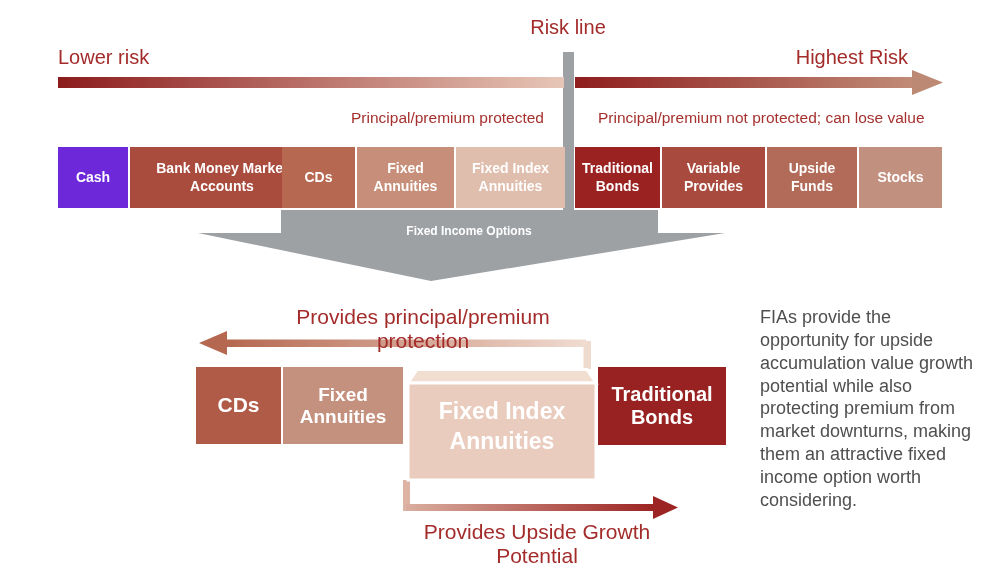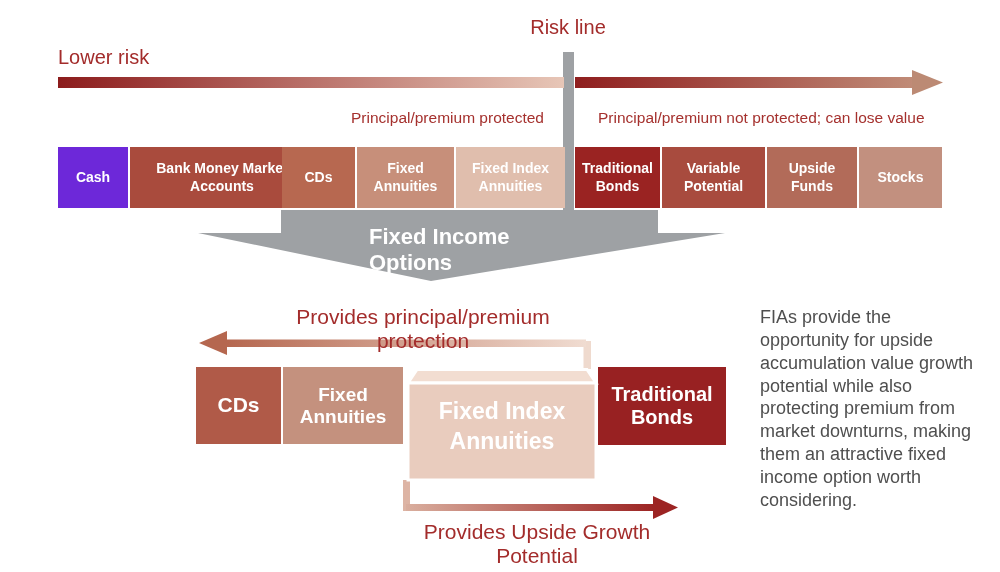--- a/index.html
+++ b/index.html
@@ -18,22 +18,22 @@
   .b0{left:50px;width:70px;background:#6d28d9;}
   .b1{left:122px;width:150px;background:#A94B3D;padding-left:17px;}
   .b2{left:274px;width:73px;background:#B76850;}
   .b3{left:349px;width:97px;background:#C78F7A;}
   .b4{left:448px;width:109px;background:#E0BEAD;}
   .b5{left:567px;width:85px;background:#9A2322;}
   .b6{left:654px;width:103px;background:#A84B3E;}
   .b7{left:759px;width:90px;background:#B26B59;}
   .b8{left:851px;width:83px;background:#C2907F;}
 
-  .funnel-label{left:361px;top:224px;width:200px;text-align:left;color:#fff;
-                font-weight:700;font-size:22px;z-index:2;}
+  .funnel-label{left:361px;top:224px;width:200px;text-align:center;color:#fff;
+                font-weight:700;font-size:12px;z-index:2;}
 
   .box2{position:absolute;top:367px;z-index:2;display:flex;align-items:center;justify-content:center;
         text-align:center;color:#fff;font-weight:700;line-height:1.15;}
   .cds2{left:188px;width:85px;height:77px;background:#B05A48;font-size:21px;}
   .fa2{left:275px;width:120px;height:77px;background:#C4917E;font-size:19px;}
   .tb2{left:590px;width:128px;height:78px;background:#982122;font-size:20px;}
   .fia-label{left:402px;top:397px;width:184px;text-align:center;color:#fff;font-weight:700;
              font-size:23px;line-height:1.3;z-index:4;}
 
   .arrow-label{color:#A32C2B;font-size:21px;text-align:center;z-index:2;}
@@ -77,20 +77,21 @@
     <rect x="218" y="339.5" width="360" height="7.5" fill="url(#lgProtect)"></rect>
     <polygon points="191,343 219,331 219,355" fill="#B5674F"></polygon>
 
     <rect x="395" y="480" width="7" height="31" fill="#DDB4A4"></rect>
     <rect x="398" y="504" width="248" height="7" fill="url(#lgGrowth)"></rect>
     <polygon points="670,507.5 645,496 645,519" fill="#9C2423"></polygon>
   </svg>
 
   <div class="abs redlabel" style="left:505px;top:16px;width:110px;text-align:center;z-index:2;">Risk line</div>
   <div class="abs redlabel" style="left:50px;top:46px;z-index:2;">Lower risk</div>
+  <div class="abs redlabel" style="left:770px;top:46px;width:130px;text-align:right;z-index:2;">Highest Risk</div>
   <div class="abs smallred" style="left:343px;top:109px;z-index:2;">Principal/premium protected</div>
   <div class="abs smallred" style="left:590px;top:109px;z-index:2;">Principal/premium not protected; can lose value</div>
 
   <div class="box b0">
     <span>Cash</span>
     </div>
   <div class="box b1">
     <span>Bank Money Market Accounts</span>
     </div>
   <div class="box b2">
@@ -99,21 +100,21 @@
   <div class="box b3">
     <span>Fixed Annuities</span>
     </div>
   <div class="box b4">
     <span>Fixed Index Annuities</span>
     </div>
   <div class="box b5">
     <span>Traditional Bonds</span>
     </div>
   <div class="box b6">
-    <span>Variable Potential</span>
+    <span>Variable Provides</span>
     </div>
   <div class="box b7">
     <span>Upside Funds</span>
     </div>
   <div class="box b8">
     <span>Stocks</span>
     </div>
 
   <div class="abs funnel-label">Fixed Income Options</div>
 

